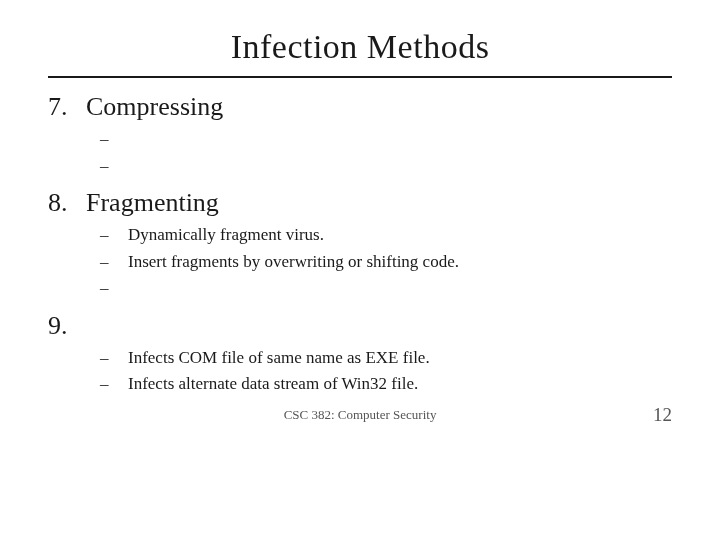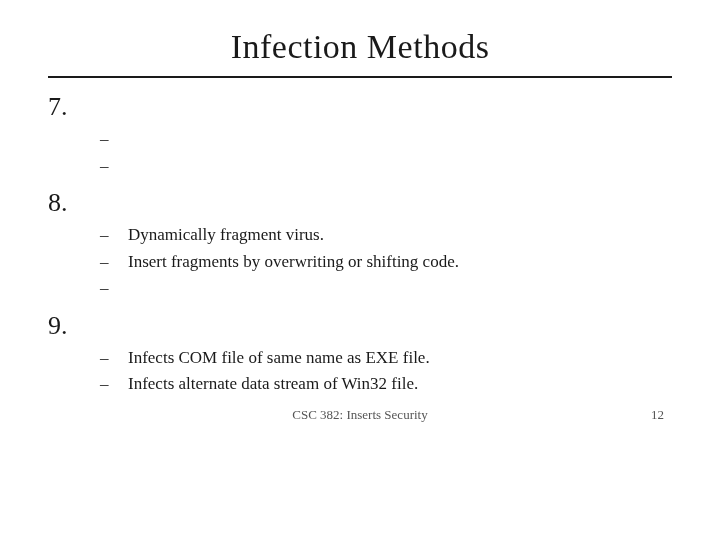--- a/index.html
+++ b/index.html
@@ -97,52 +97,54 @@
       position: relative;
     }
 
     .footer-text {
       font-size: 13px;
       color: #555;
       text-align: center;
     }
 
     .footer-page {
-      font-size: 13px;
+      font-size: 19px;
       color: #555;
       position: absolute;
-      right: 8px;
+      right: 0;
     }
   </style>
 </head>
 <body>
 
 <div class="slide">
   <h1 class="slide-title">Infection Methods</h1>
   <hr class="divider">
 
   <div class="content">
 
     <div class="section">
       <div class="section-heading">
         <span class="section-number">7.</span>
+        <span>Compressing</span>
       </div>
       <div class="bullet-list">
         <div class="bullet-item">
           <span class="bullet-dash">–</span>
         </div>
         <div class="bullet-item">
           <span class="bullet-dash">–</span>
         </div>
       </div>
     </div>
 
     <div class="section">
       <div class="section-heading">
         <span class="section-number">8.</span>
+        <span>Fragmenting</span>
       </div>
       <div class="bullet-list">
         <div class="bullet-item">
           <span class="bullet-dash">–</span>
           <span>Dynamically fragment virus.</span>
         </div>
         <div class="bullet-item">
           <span class="bullet-dash">–</span>
           <span>Insert fragments by overwriting or shifting code.</span>
         </div>
@@ -164,16 +166,16 @@
         <div class="bullet-item">
           <span class="bullet-dash">–</span>
           <span>Infects alternate data stream of Win32 file.</span>
         </div>
       </div>
     </div>
 
   </div>
 
   <div class="footer">
-    <span class="footer-text">CSC 382: Inserts Security</span>
+    <span class="footer-text">CSC 382: Computer Security</span>
     <span class="footer-page">12</span>
   </div>
 </div>
 
 </body></html>

